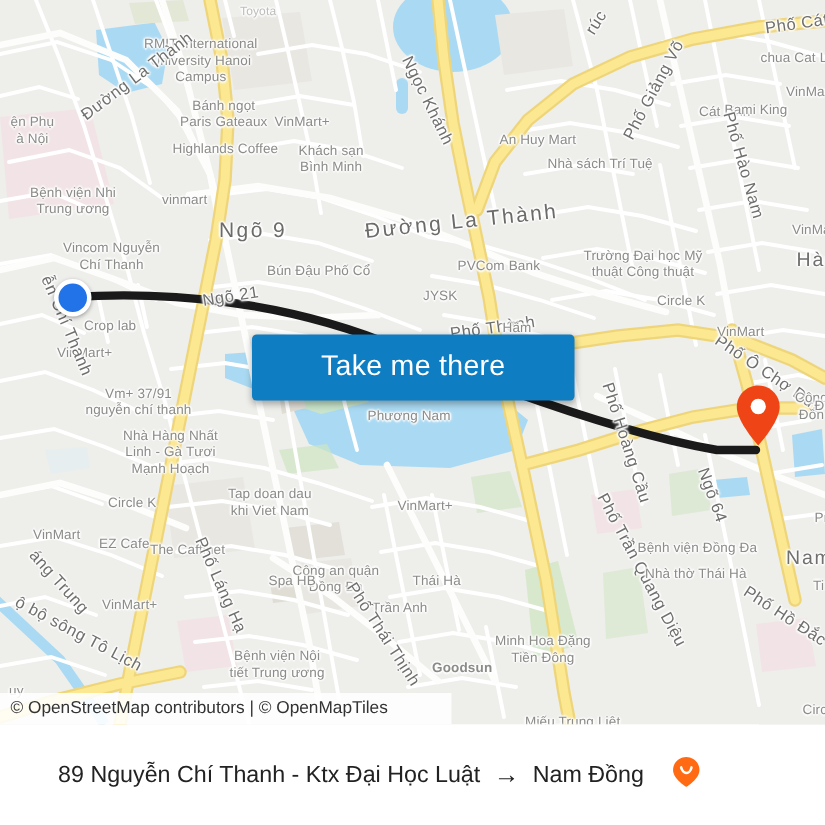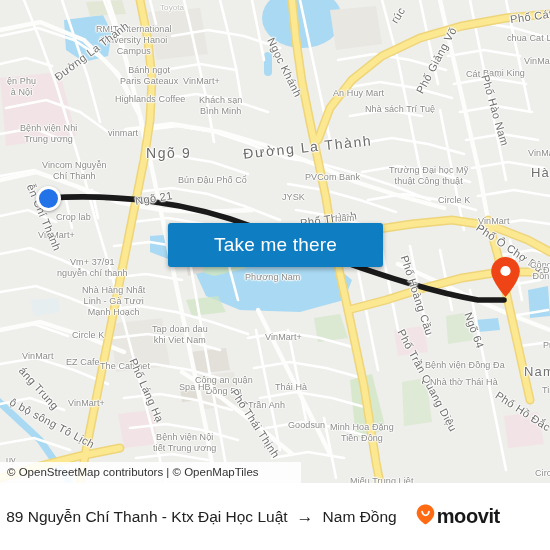--- a/index.html
+++ b/index.html
@@ -328,21 +328,21 @@
         <div class="lbl poi" style="left: 6px; top: 455px;">uy</div>
         <div class="lbl street" style="left: 112px; top: 385px; transform: rotate(66deg);">Phố Láng Hạ</div>
         <div class="lbl poi" style="left: 152px; top: 324px;">Tap doan dau
 khi Viet Nam</div>
         <div class="lbl poi" style="left: 265px; top: 332px;">VinMart+</div>
         <div class="lbl poi" style="left: 195px; top: 355px; margin-top: 20px;">Công an quận
 Đồng Đa</div>
         <div class="lbl poi" style="left: 179px; top: 382px;">Spa HB</div>
         <div class="lbl poi" style="left: 275px; top: 382px;">Thái Hà</div>
         <div class="lbl poi" style="left: 248px; top: 400px;">Trần Anh</div>
-        <div class="lbl poi" style="left: 288px; top: 420px;">Goodsun</div>
+        <div class="lbl poi" style="left: 288px; top: 440px; font-weight: bold;">Goodsun</div>
         <div class="lbl poi" style="left: 153px; top: 432px;">Bệnh viện Nội
 tiết Trung ương</div>
         <div class="lbl street" style="left: 215px; top: 418px; transform: rotate(57deg);">Phố Thái Thịnh</div>
         <div class="lbl poi" style="left: 330px; top: 422px;">Minh Hoa Đặng
 Tiền Đông</div>
         <div class="lbl poi" style="left: 350px; top: 476px;">Miếu Trung Liệt</div>
         <div class="lbl faint" style="left: 345px; top: 481px;">#WhiteTshirt</div>
         <div class="lbl street" style="left: 370px; top: 375px; transform: rotate(62deg);">Phố Trần Quang Diệu</div>
         <div class="lbl street" style="left: 375px; top: 290px; transform: rotate(72deg);">Phố Hoàng Cầu</div>
         <div class="lbl street" style="left: 455px; top: 325px; transform: rotate(70deg);">Ngõ 64</div>
@@ -404,16 +404,15 @@
       <span id="arrow-icon">→</span>
       <span>Nam Đồng</span>
     </div>
     <div id="moovit-logo">
       <span>
         <svg width="19" height="21" viewBox="0 0 19 21">
           <path d="M9.5 0.6 C4.6 0.6 0.7 4.5 0.7 9.3 C0.7 15.3 9.5 20.6 9.5 20.6 C9.5 20.6 18.3 15.3 18.3 9.3 C18.3 4.5 14.4 0.6 9.5 0.6 Z" fill="#ff6a13"></path>
           <path d="M6.1 7.6 C6.1 7.6 7.0 11.3 9.6 11.3 C12.2 11.3 13.0 7.6 13.0 7.6" stroke="#ffffff" stroke-width="1.7" fill="none" stroke-linecap="round"></path>
         </svg>
       </span>
-      <span id="moovit-wordmark">moovit</span>
     </div>
   </div>
 </div>
 
 </body></html>

